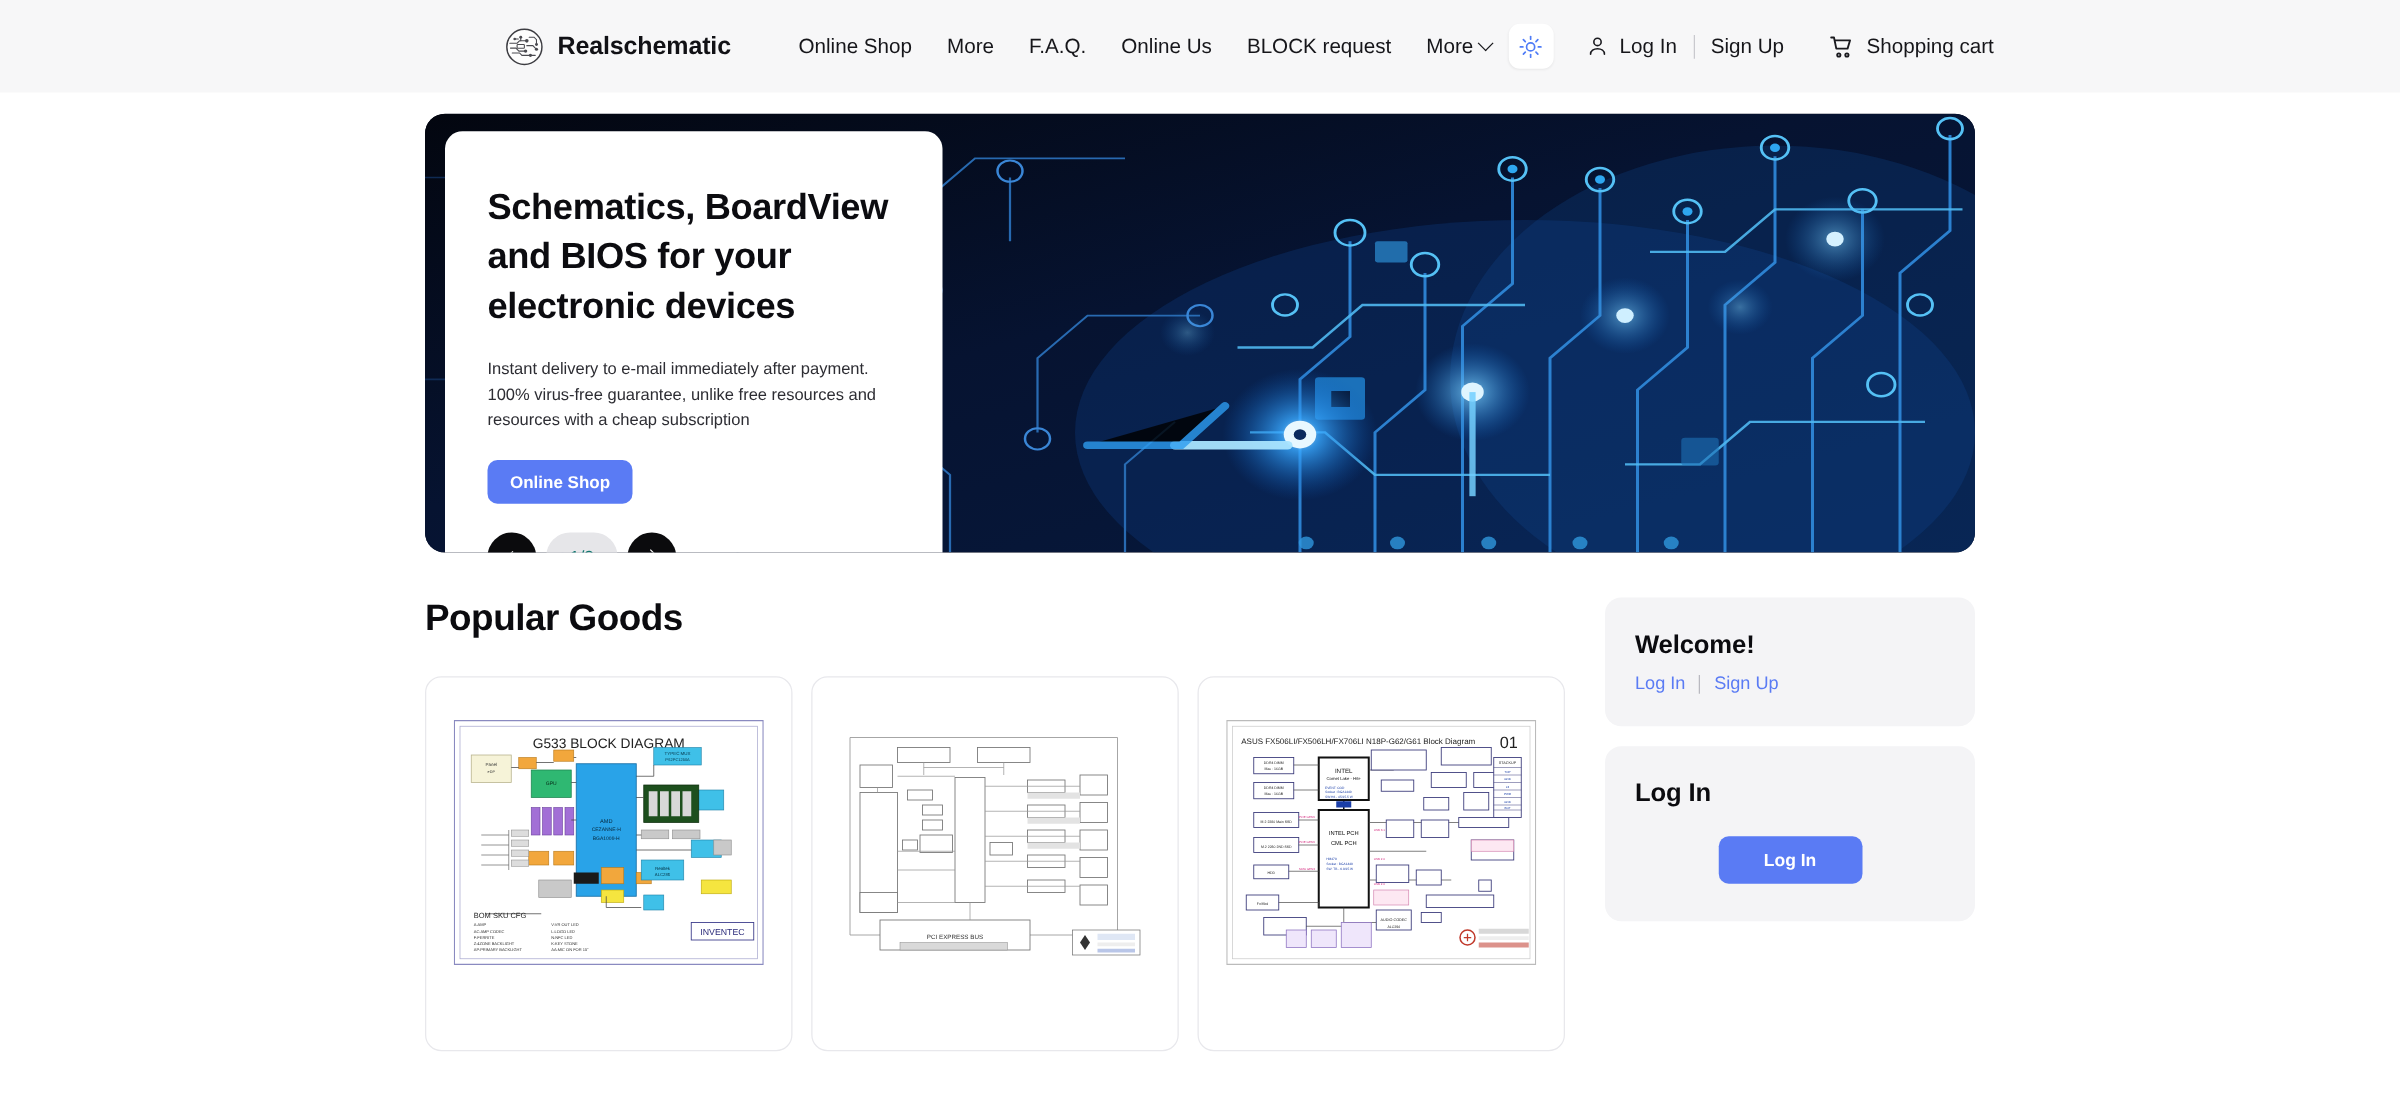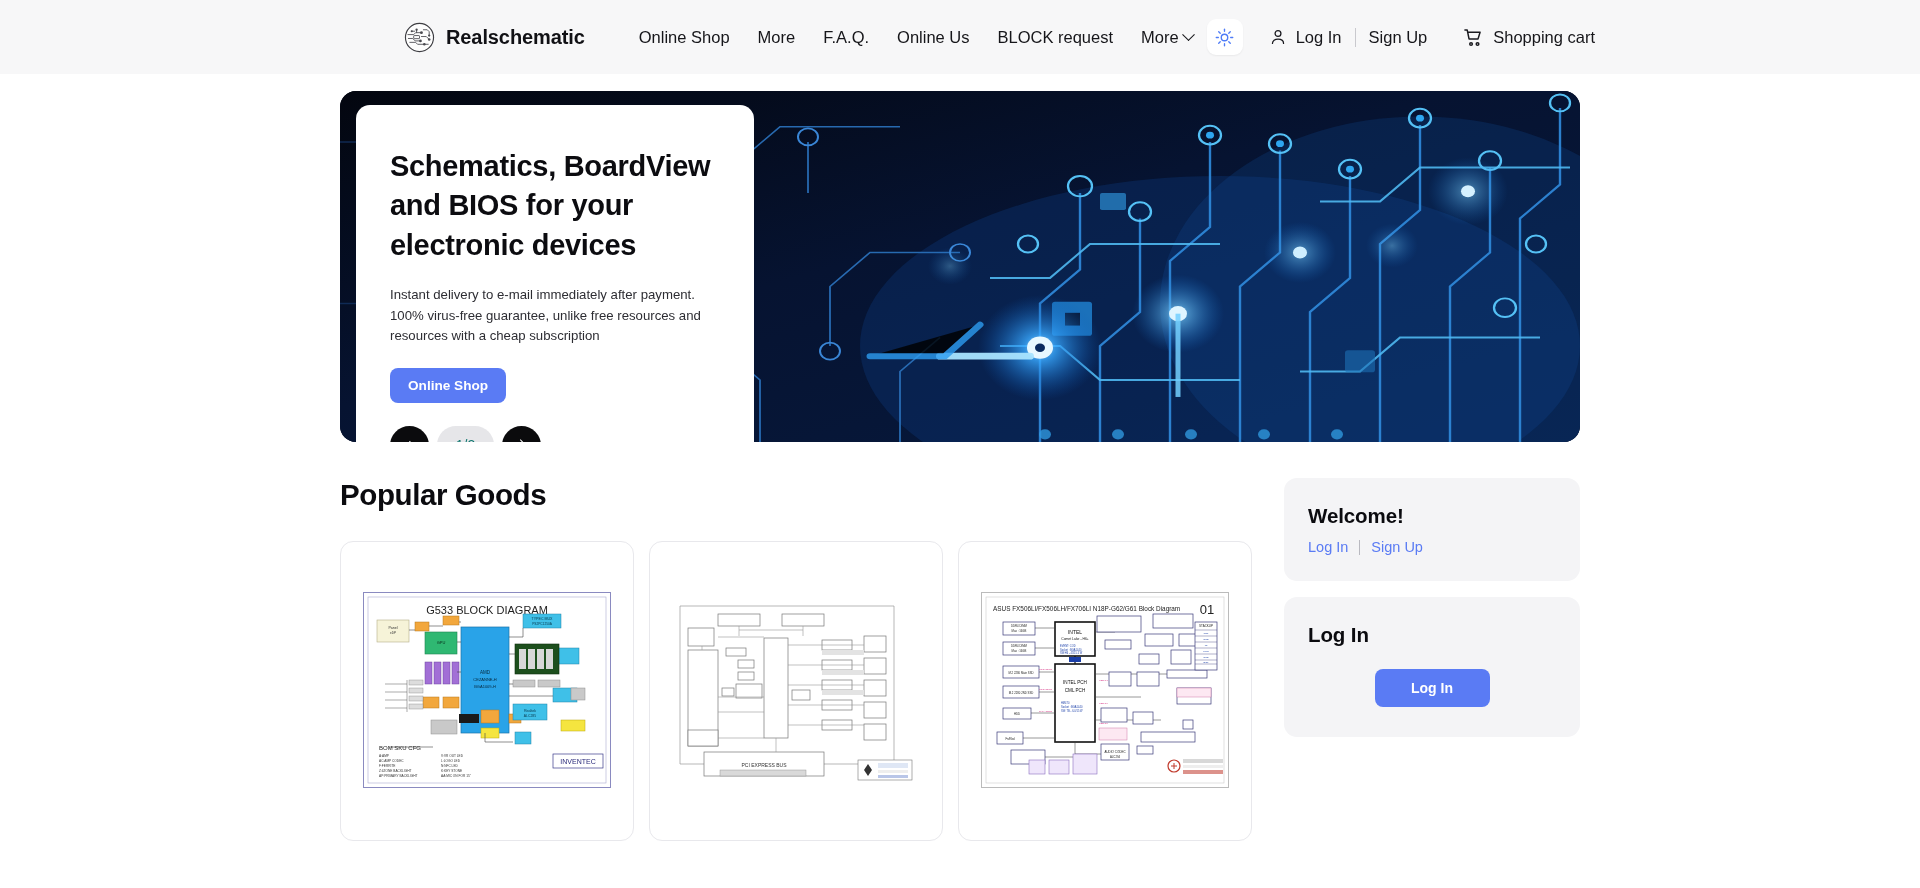--- a/index.html
+++ b/index.html
@@ -232,21 +232,21 @@
     background: #ffffff;
     border: 1px solid #e8e8ec;
     border-radius: 13px;
     overflow: hidden;
     position: relative;
     cursor: pointer;
   }
   .good-thumb {
     position: absolute;
     left: 0; right: 0;
-    top: 48px;
+    top: 32px;
     height: 200px;
     display: flex;
     align-items: center;
     justify-content: center;
   }
   .good-thumb svg { display: block; }
 
   
   .side-card {
     background: #f4f4f6;

